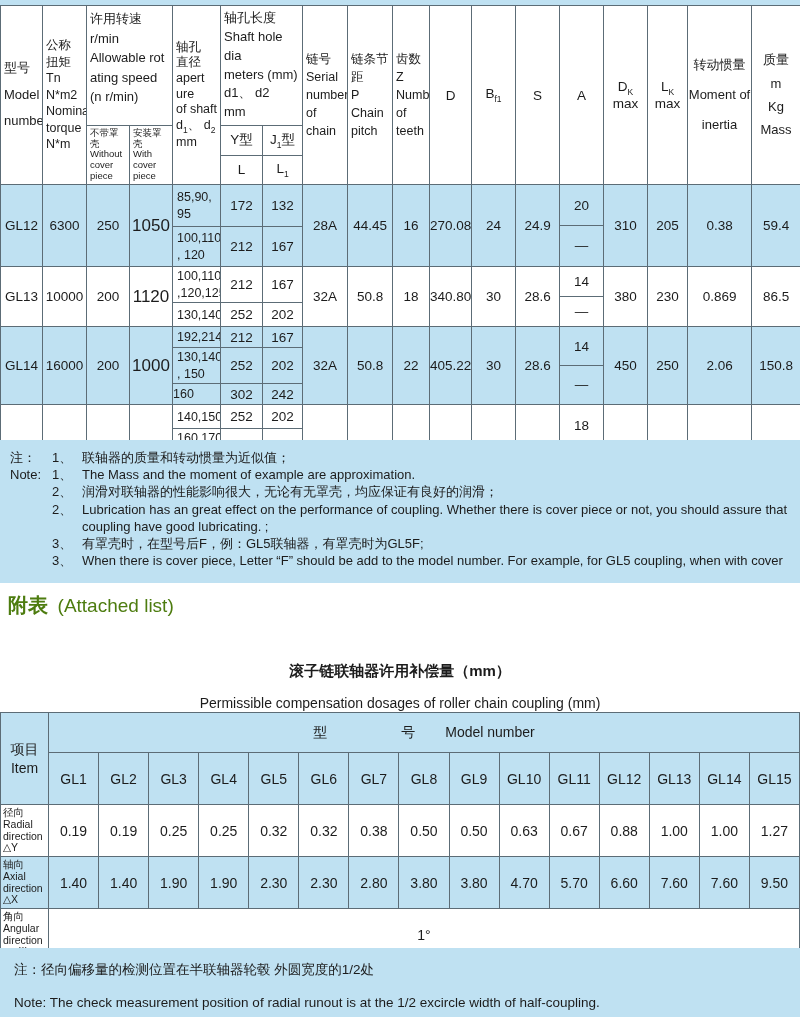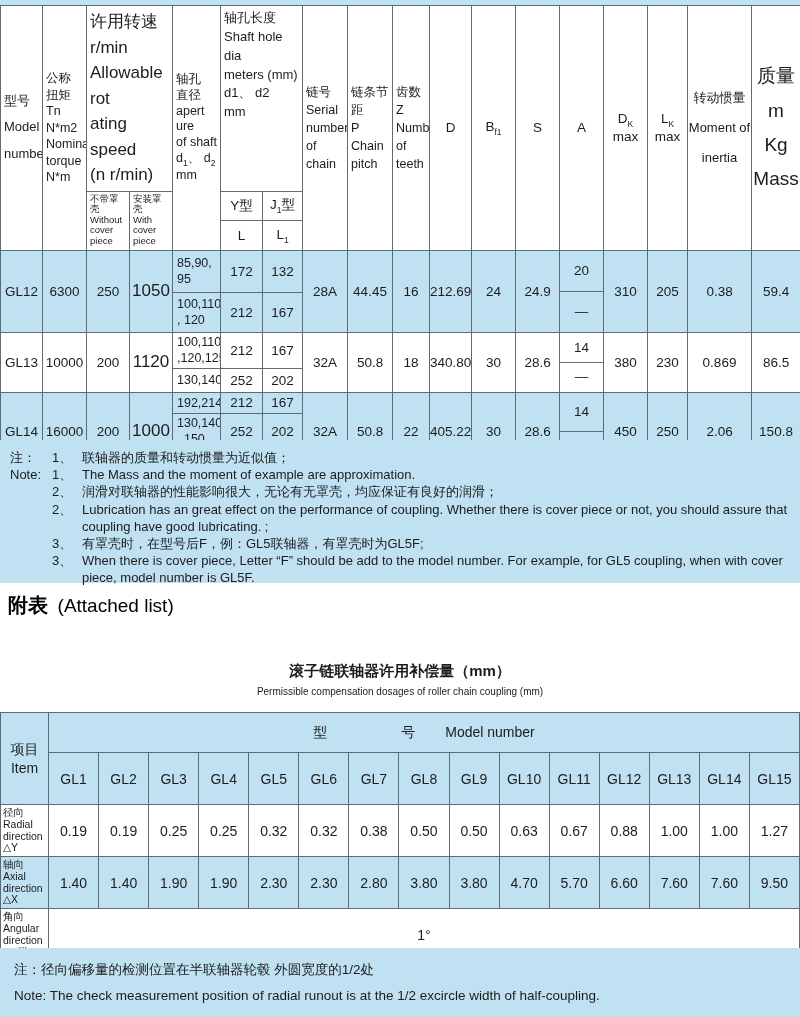--- a/index.html
+++ b/index.html
@@ -11,62 +11,62 @@
   table{border-collapse:collapse;table-layout:fixed}
   .t1{position:absolute;left:0;top:5px;width:800px}
   .t1 td{border:1px solid #5c6c76;text-align:center;vertical-align:middle;padding:0;overflow:hidden;font-size:13.5px}
   .t1 tbody.bgrow td{background:#bfe1f2}
   .t1 .hd{text-align:left;padding:3px 3px;vertical-align:middle}
   .pre{white-space:pre-line}
   .c{text-align:center !important;padding:0 !important}
   .tiny{font-size:9.5px !important;line-height:1.12;vertical-align:top !important;padding-top:2px !important}
   .lh-model{line-height:2.05;font-size:13px}
   .lh-t{line-height:1.32;font-size:12.5px}
-  .lh-speed{line-height:1.5;font-size:17px}
+  .lh-speed{line-height:1.5;font-size:13px}
   .lh-ap{line-height:1.25;font-size:12.5px}
   .lh-hl{line-height:1.45;font-size:13px}
   .lh-chain{line-height:1.45;font-size:12.5px}
   .lh-inertia{line-height:2.3;font-size:13px}
-  .lh-mass{line-height:1.8;font-size:19px}
+  .lh-mass{line-height:1.8;font-size:13px}
   .subhdr{font-size:14px}
   .bigL{font-size:15px}
   .big2{font-size:17px !important}
   .dcell{text-align:left !important;padding-left:4px !important;font-size:12.5px !important;line-height:1.3}
   .dctr{text-align:left;padding-left:0 !important}
   sub{font-size:8.5px}
   .a-wrap{display:flex;flex-direction:column;width:100%}
   .a-top,.a-bot{flex:1;display:flex;align-items:center;justify-content:center}
   .a-div{border-top:1px solid #5c6c76;width:100%}
   .aw83{min-height:80px}.aw62{min-height:58px}.aw81{min-height:76px}.aw87{min-height:82px}
 
   .notes{position:absolute;left:0;top:440px;width:800px;height:143px;background:#bfe1f2;
          padding:9px 8px 0 10px;font-size:13px;line-height:17.2px}
   .nline{display:flex}
   .nlab{flex:none;width:42px}
   .nnum{flex:none;width:30px}
   .ntxt{flex:1}
 
-  .attached{position:absolute;left:8px;top:592px;font-size:20px;color:#000000;font-weight:bold}
+  .attached{position:absolute;left:8px;top:592px;font-size:20px;color:#4d7c0f;font-weight:bold}
   .attached .en{font-weight:normal;font-size:19px;margin-left:4px}
 
   .t2titles{position:absolute;left:0;top:662px;width:800px;text-align:center}
   .t2t-zh{font-size:15px;font-weight:bold}
-  .t2t-en{font-size:10px;margin-top:5px}
+  .t2t-en{font-size:14px;margin-top:14px}
 
   .t2{position:absolute;left:0;top:712px;width:800px}
   .t2 td{border:1px solid #5c6c76;text-align:center;vertical-align:middle;background:#fff;font-size:14px;overflow:hidden}
   .t2 td.bgb{background:#bfe1f2}
   .itemhd{font-size:12px;line-height:1.35}
   .ilabel{text-align:left !important;padding:2px 2px;font-size:10.5px !important;line-height:1.12}
   .mh span.mz1{margin-right:74px}
   .mh span.mz2{margin-right:30px}
 
   .bnote{position:absolute;left:0;top:948px;width:800px;height:69px;background:#bfe1f2;
          padding:13px 10px 0 14px;font-size:13.5px}
-  .bnote .en{margin-top:9px}
+  .bnote .en{margin-top:16px}
 </style>
 </head>
 <body>
 
 <div class="page">
   <div class="strip"></div>
 
   <table class="t1">
     <colgroup>
       <col style="width:42px">
@@ -198,21 +198,21 @@
         <td rowspan="2" class="big2">1050</td>
         <td class="dcell">
             <div class="pre">85,90,
 95</div>
           </td>
         <td>172</td>
         <td>132</td>
         <td rowspan="2">28A</td>
         <td rowspan="2">44.45</td>
         <td rowspan="2">16</td>
-        <td rowspan="2">212.69</td>
+        <td rowspan="2">270.08</td>
         <td rowspan="2">24</td>
         <td rowspan="2">24.9</td>
         <td rowspan="2">
           <div class="a-wrap aw83">
               <div class="a-top">20</div>
               <div class="a-div"></div>
               <div class="a-bot">—</div>
             </div>
         </td>
         <td rowspan="2">310</td>
@@ -399,25 +399,20 @@
         <span class="nnum">3、</span>
         <span class="ntxt">有罩壳时，在型号后F，例：GL5联轴器，有罩壳时为GL5F;</span>
       </div>
 
       <div class="nline">
         <span class="nlab"></span>
         <span class="nnum">3、</span>
         <span class="ntxt">When there is cover piece, Letter “F” should be add to the model number. For example, for GL5 coupling, when with cover</span>
       </div>
 
-      <div class="nline">
-        <span class="nlab"></span>
-        <span class="nnum"></span>
-        <span class="ntxt">piece, model number is GL5F.</span>
-      </div>
     </div>
 
   <div class="attached">
     <span>附表</span>
     <span class="en">(Attached list)</span>
   </div>
 
   <div class="t2titles">
     <div class="t2t-zh">滚子链联轴器许用补偿量（mm）</div>
     <div class="t2t-en">Permissible compensation dosages of roller chain coupling (mm)</div>

